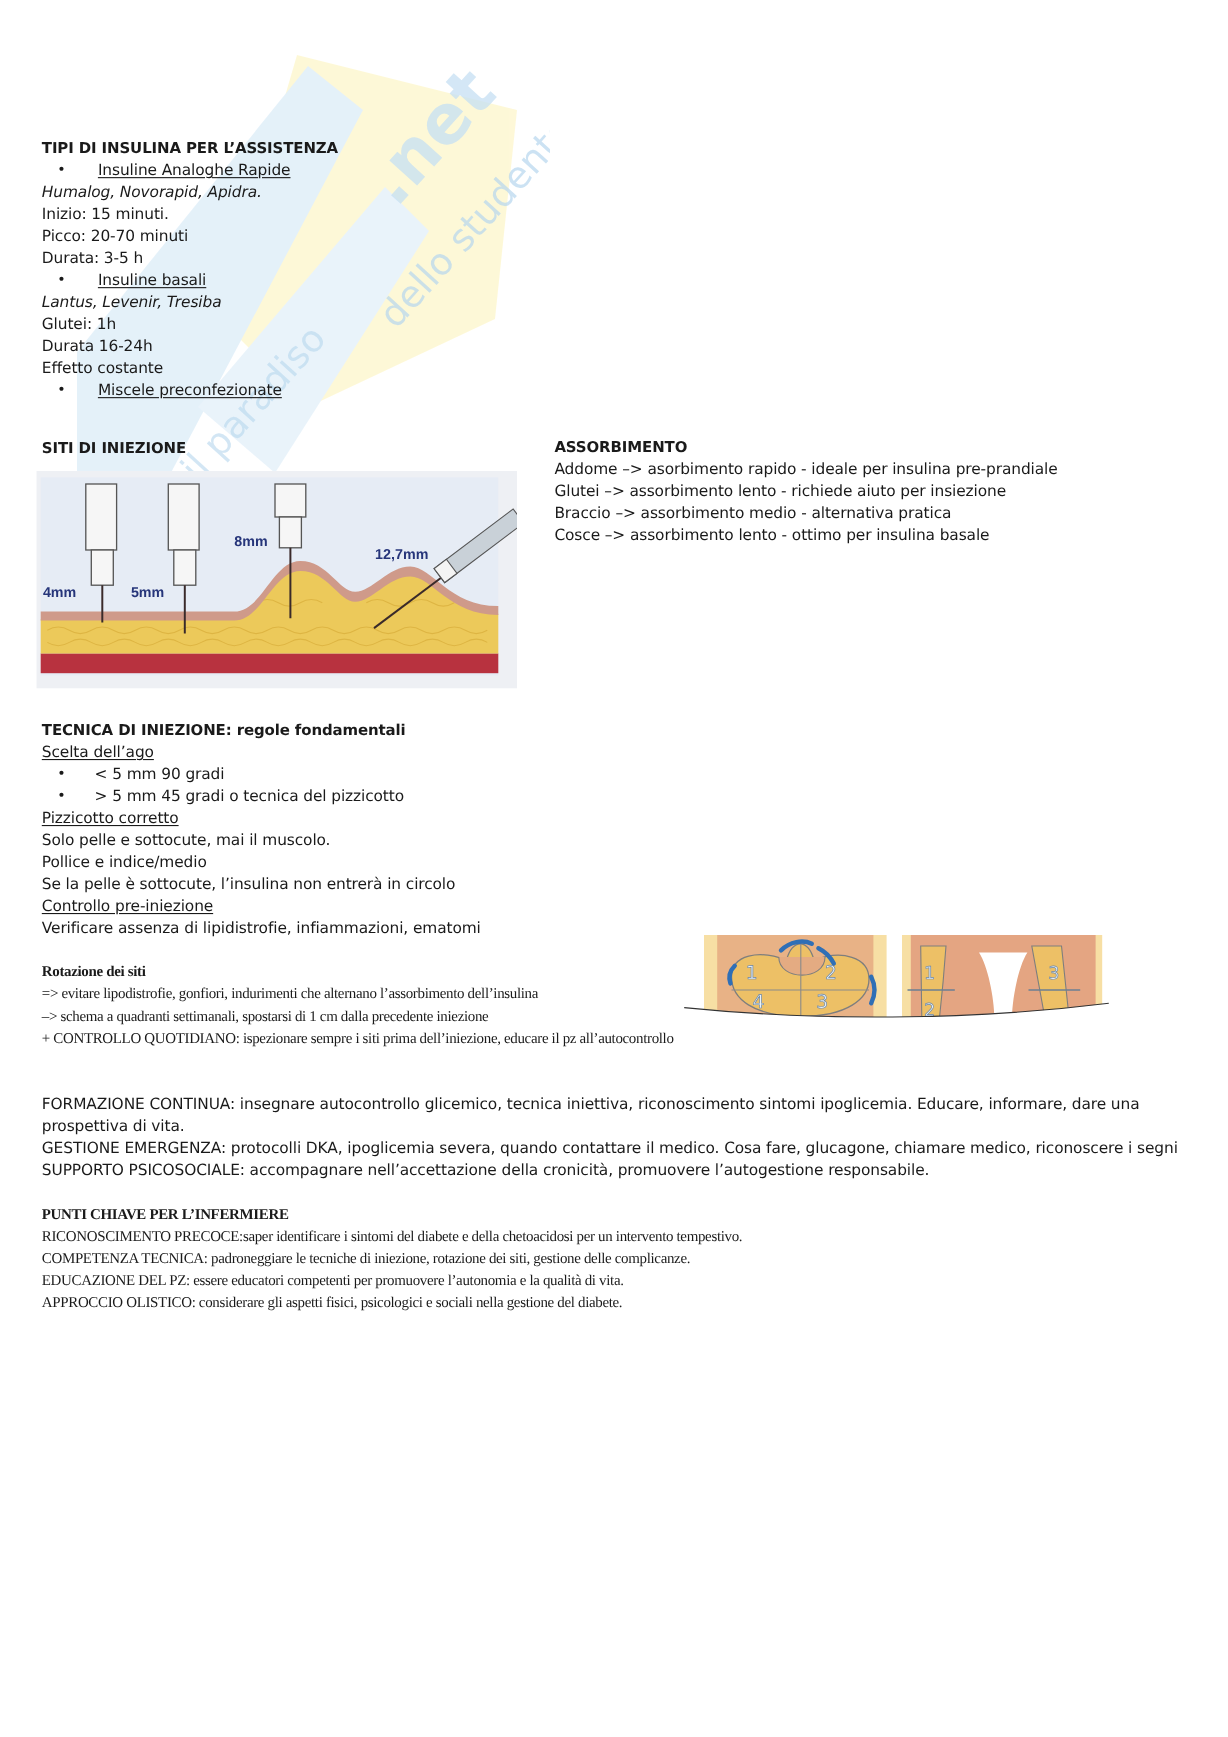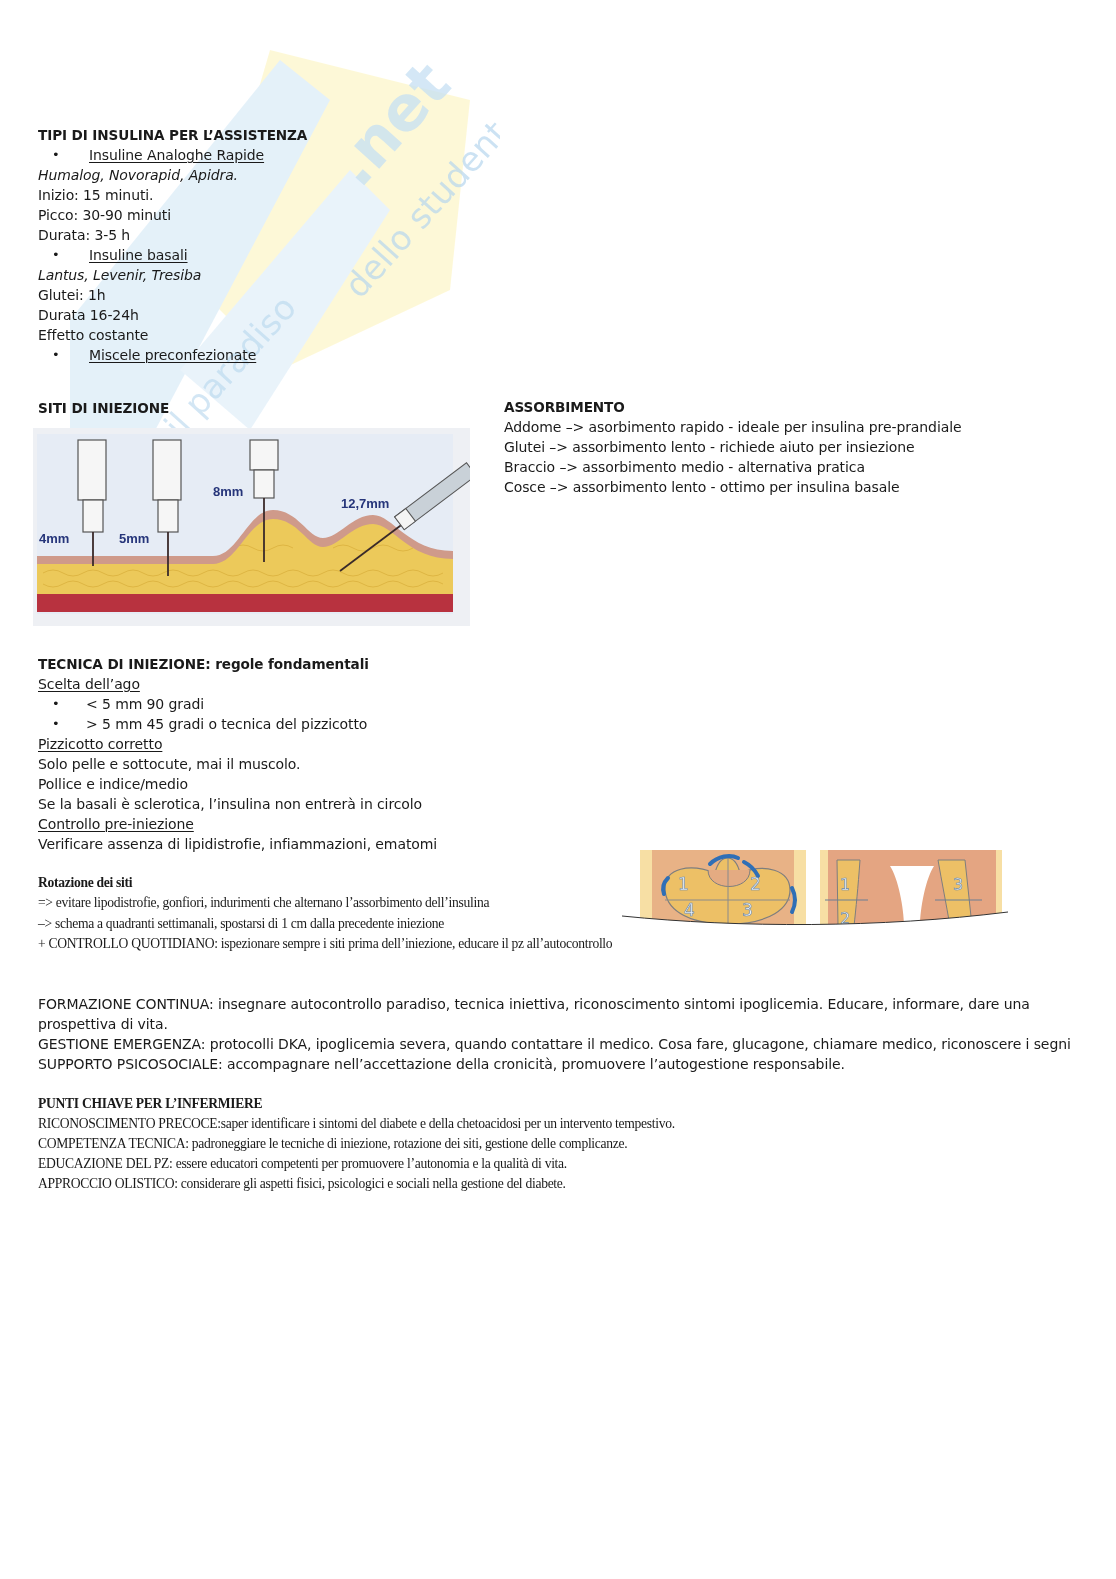--- a/index.html
+++ b/index.html
@@ -31,21 +31,21 @@
     <text x="330" y="260" transform="rotate(-48 330 260)" font-size="34" fill="#b7d7ee" opacity="0.7" font-family="DejaVu Sans, sans-serif">dello studente</text>
     <text x="150" y="400" transform="rotate(-48 150 400)" font-size="34" fill="#b7d7ee" opacity="0.6" font-family="DejaVu Sans, sans-serif">il paradiso</text>
     <text x="330" y="150" transform="rotate(-48 330 150)" font-size="62" font-weight="bold" fill="#c6e0f3" opacity="0.75" font-family="DejaVu Sans, sans-serif">.net</text>
   </svg>
 
   <div class="line h" style="top:125px">TIPI DI INSULINA PER L’ASSISTENZA</div>
   <div class="bullet" style="top:145px">•</div>
   <div class="line u bi" style="top:145px">Insuline Analoghe Rapide</div>
   <div class="line i" style="top:165px">Humalog, Novorapid, Apidra.</div>
   <div class="line" style="top:185px">Inizio:  15 minuti.</div>
-  <div class="line" style="top:205px">Picco: 30-90 minuti</div>
+  <div class="line" style="top:205px">Picco: 20-70 minuti</div>
   <div class="line" style="top:225px">Durata: 3-5 h</div>
   <div class="bullet" style="top:245px">•</div>
   <div class="line u bi" style="top:245px">Insuline basali</div>
   <div class="line i" style="top:265px">Lantus, Levenir, Tresiba</div>
   <div class="line" style="top:285px">Glutei:  1h</div>
   <div class="line" style="top:305px">Durata 16-24h</div>
   <div class="line" style="top:325px">Effetto costante</div>
   <div class="bullet" style="top:345px">•</div>
   <div class="line u bi" style="top:345px">Miscele preconfezionate</div>
 
@@ -102,21 +102,21 @@
 
   <div class="line h" style="top:654px">TECNICA DI INIEZIONE: regole fondamentali</div>
   <div class="line u" style="top:674px">Scelta dell’ago</div>
   <div class="bullet" style="top:694px">•</div>
   <div class="line bi2" style="top:694px">&lt; 5 mm 90 gradi</div>
   <div class="bullet" style="top:714px">•</div>
   <div class="line bi2" style="top:714px">&gt; 5 mm 45 gradi o tecnica del pizzicotto</div>
   <div class="line u" style="top:734px">Pizzicotto corretto</div>
   <div class="line" style="top:754px">Solo pelle e sottocute, mai il muscolo.</div>
   <div class="line" style="top:774px">Pollice e indice/medio</div>
-  <div class="line" style="top:794px">Se la basali è sclerotica, l’insulina non entrerà in circolo</div>
+  <div class="line" style="top:794px">Se la pelle è sottocute, l’insulina non entrerà in circolo</div>
   <div class="line u" style="top:814px">Controllo pre-iniezione</div>
   <div class="line" style="top:834px">Verificare assenza di lipidistrofie, infiammazioni, ematomi</div>
 
   <div class="line h narrow" style="top:873px; font-weight:bold">Rotazione dei siti</div>
   <div class="line narrow" style="top:893px">=&gt; evitare lipodistrofie, gonfiori, indurimenti che alternano l’assorbimento dell’insulina</div>
   <div class="line narrow" style="top:914px">–&gt; schema a quadranti settimanali, spostarsi di 1 cm dalla precedente iniezione</div>
   <div class="line narrow" style="top:934px">+ CONTROLLO QUOTIDIANO: ispezionare sempre i siti prima dell’iniezione, educare il pz all’autocontrollo</div>
 
   <svg class="fig" style="left:620px; top:848px;" width="390" height="82" viewBox="0 0 390 82">
 
@@ -149,21 +149,21 @@
     <g font-family="DejaVu Sans, sans-serif" font-size="16" fill="#eaf2fb" stroke="#6a86a6" stroke-width="0.6">
       <text x="220" y="42">1</text>
       <text x="220" y="76">2</text>
       <text x="333" y="42">3</text>
     </g>
 
     <path d="M2,68 C120,80 260,80 388,64 L388,82 L2,82 Z" fill="#ffffff"></path>
     <path d="M2,68 C120,80 260,80 388,64" fill="none" stroke="#333" stroke-width="1"></path>
   </svg>
 
-  <div class="line" style="top:994px">FORMAZIONE CONTINUA: insegnare autocontrollo paradiso, tecnica iniettiva, riconoscimento sintomi ipoglicemia. Educare, informare, dare una</div>
+  <div class="line" style="top:994px">FORMAZIONE CONTINUA: insegnare autocontrollo glicemico, tecnica iniettiva, riconoscimento sintomi ipoglicemia. Educare, informare, dare una</div>
   <div class="line" style="top:1014px">prospettiva di vita.</div>
   <div class="line" style="top:1034px">GESTIONE EMERGENZA: protocolli DKA, ipoglicemia severa, quando contattare il medico. Cosa fare, glucagone, chiamare medico, riconoscere i segni</div>
   <div class="line" style="top:1054px">SUPPORTO PSICOSOCIALE: accompagnare nell’accettazione della cronicità, promuovere l’autogestione responsabile.</div>
 
   <div class="line h narrow" style="top:1094px; font-weight:bold">PUNTI CHIAVE PER L’INFERMIERE</div>
   <div class="line narrow" style="top:1114px">RICONOSCIMENTO PRECOCE:saper identificare i sintomi del diabete e della chetoacidosi per un intervento tempestivo.</div>
   <div class="line narrow" style="top:1134px">COMPETENZA TECNICA:  padroneggiare le tecniche di iniezione, rotazione dei siti, gestione delle complicanze.</div>
   <div class="line narrow" style="top:1154px">EDUCAZIONE DEL PZ: essere educatori competenti per promuovere l’autonomia e la qualità di vita.</div>
   <div class="line narrow" style="top:1174px">APPROCCIO OLISTICO: considerare gli aspetti fisici, psicologici e sociali nella gestione del diabete.</div>
 

